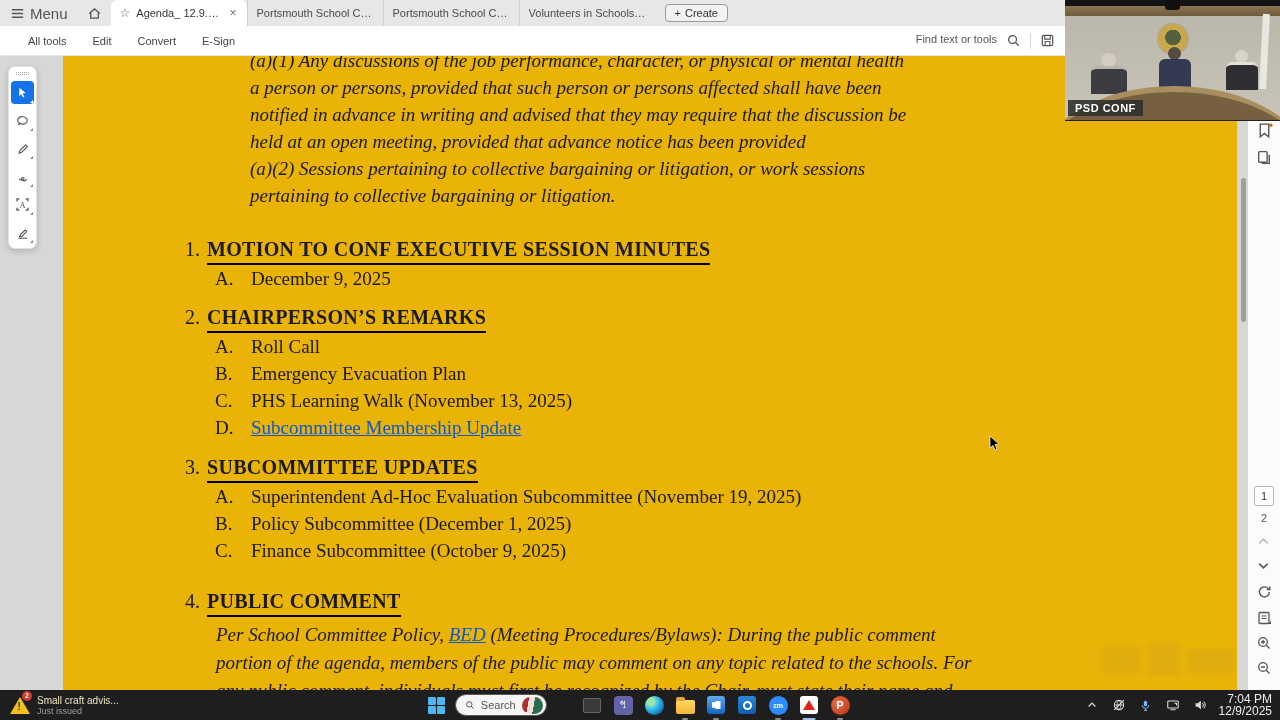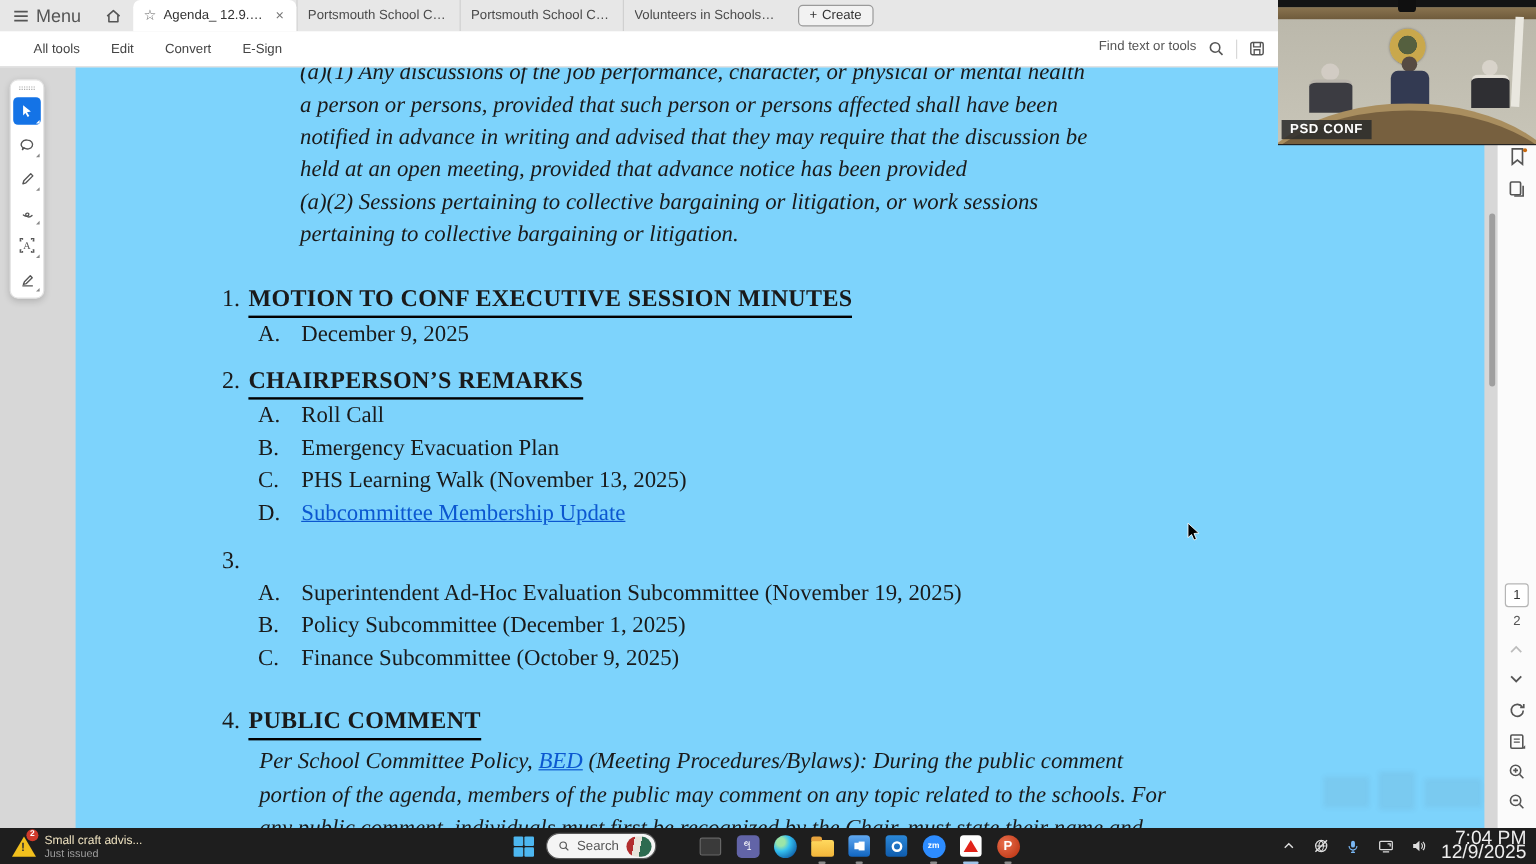--- a/index.html
+++ b/index.html
@@ -26,21 +26,21 @@
   
   .toolbar{position:absolute;left:0;top:26px;width:1280px;height:30px;background:#fff;border-bottom:1px solid #e2e2e2;display:flex;align-items:center;z-index:3;}
   .tb-left{display:flex;gap:26px;padding-left:28px;font-size:11px;color:var(--ui-ink);align-items:center;}
   .tb-left span{cursor:pointer;}
   .tb-right{position:absolute;right:225px;display:flex;align-items:flex-start;gap:9px;font-size:11px;color:#555;}
   .tb-div{width:1px;height:16px;background:#d8d8d8;}
   .icon16{width:15px;height:15px;display:inline-block;}
 
   
   .docarea{position:absolute;left:0;top:56px;width:1280px;height:634px;background:var(--canvas);}
-  .page{position:absolute;left:63px;top:0;width:1174px;height:634px;background:#7dd3fc;overflow:hidden;font-family:"Liberation Serif",serif;color:var(--ink);}
+  .page{position:absolute;left:63px;top:0;width:1174px;height:634px;background:#eab308;overflow:hidden;font-family:"Liberation Serif",serif;color:var(--ink);}
   .intro{position:absolute;left:187px;top:-9px;width:860px;font-style:italic;font-size:19px;line-height:27px;}
   .section{position:absolute;left:122px;width:900px;font-size:19px;line-height:27px;}
   .sec-title{display:flex;gap:7px;font-size:20px;}
   .sec-title .t{font-weight:700;letter-spacing:.3px;border-bottom:2.5px solid #000;padding-bottom:0px;}
   .sec-item{display:flex;margin-left:30px;}
   .sec-item .letter{width:36px;flex:none;}
   .sec-item a, .pc a{color:var(--link);text-decoration:underline;cursor:pointer;}
   .pc{margin-left:31px;margin-top:4px;font-style:italic;font-size:19px;line-height:28px;width:880px;}
   .ghost{position:absolute;left:1040px;top:585px;width:140px;height:45px;opacity:.07;filter:blur(2px);}
   .ghost i{position:absolute;background:#555;}
@@ -99,21 +99,21 @@
   .ic-store{width:18px;height:18px;background:linear-gradient(#61a9f2,#1065c0);border-radius:3px;display:flex;align-items:center;justify-content:center;}
   .ic-store i{width:9px;height:8px;background:#fff;clip-path:polygon(0 15%,45% 15%,45% 0,100% 0,100% 100%,45% 100%,45% 85%,0 85%);}
   .ic-outlook{width:18px;height:18px;background:linear-gradient(#2b88d8,#0f5cad);border-radius:3px;display:flex;align-items:center;justify-content:center;}
   .ic-outlook i{width:9px;height:9px;border:2.5px solid #fff;border-radius:50%;}
   .ic-zoom{width:19px;height:19px;border-radius:50%;background:#2d8cff;color:#fff;font-size:7px;font-weight:700;display:flex;align-items:center;justify-content:center;}
   .ic-acrobat{width:18px;height:18px;background:#fff;border-radius:3px;display:flex;align-items:center;justify-content:center;}
   .ic-acrobat i{width:0;height:0;border-left:6px solid transparent;border-right:6px solid transparent;border-bottom:10px solid #e2231a;position:relative;}
   .ic-ppt{width:19px;height:19px;border-radius:50%;background:radial-gradient(circle at 35% 35%,#e96e4c,#c43e1c 75%);color:#fff;font-size:11px;font-weight:700;display:flex;align-items:center;justify-content:center;}
   .tray{position:absolute;right:8px;display:flex;align-items:center;gap:11px;color:#ddd;}
   .tray .tric{width:16px;height:16px;display:flex;align-items:center;justify-content:center;cursor:pointer;}
-  .clock{font-size:16px;color:#eee;text-align:right;line-height:12px;cursor:default;}
+  .clock{font-size:12px;color:#eee;text-align:right;line-height:12px;cursor:default;}
 </style>
 </head>
 <body>
 
 <div class="screen">
 
   <div class="tabbar">
     <div class="menu-btn">
       <svg class="icon16" width="13" height="13" viewBox="0 0 16 16">
           <path d="M2 4h12M2 8h12M2 12h12" stroke="#555" stroke-width="1.6"></path>
@@ -208,20 +208,21 @@
               <span>PHS Learning Walk (November 13, 2025)</span>
             </div>
             <div class="sec-item">
               <span class="letter">D.</span>
               <a>Subcommittee Membership Update</a>
             </div>
           </div>
           <div class="section" style="top: 398px;">
             <div class="sec-title">
               <span>3.</span>
+              <span class="t">SUBCOMMITTEE UPDATES</span>
             </div>
             <div class="sec-item">
               <span class="letter">A.</span>
               <span>Superintendent Ad-Hoc Evaluation Subcommittee (November 19, 2025)</span>
             </div>
             <div class="sec-item">
               <span class="letter">B.</span>
               <span>Policy Subcommittee (December 1, 2025)</span>
             </div>
             <div class="sec-item">

